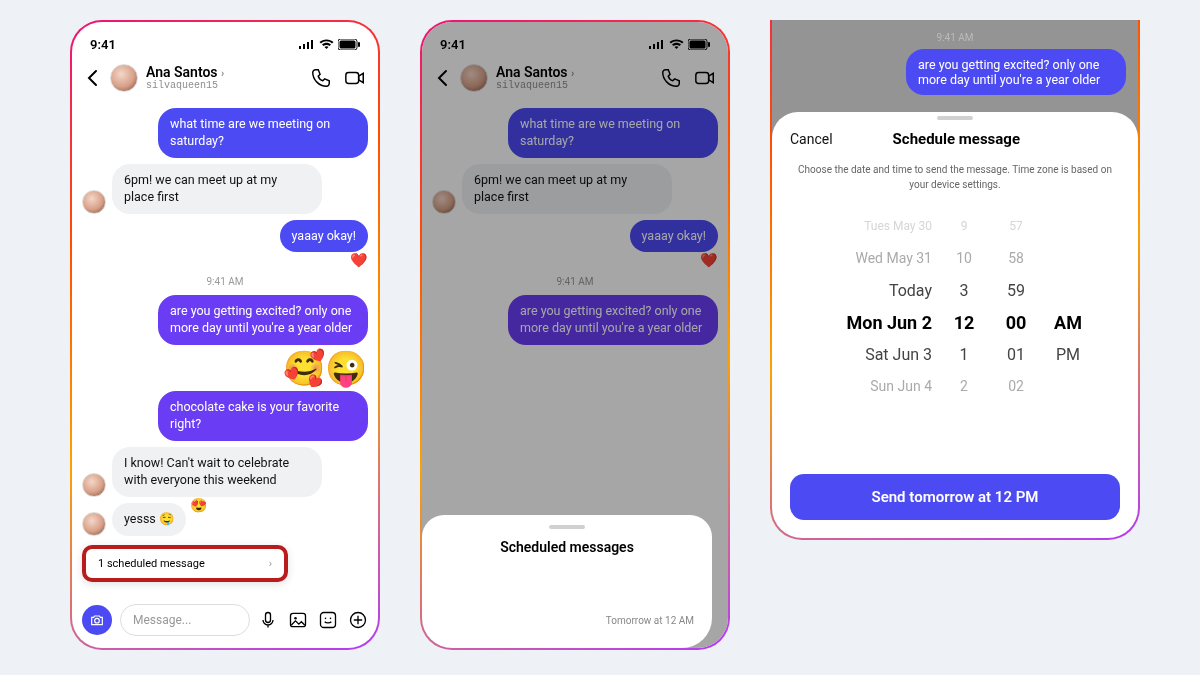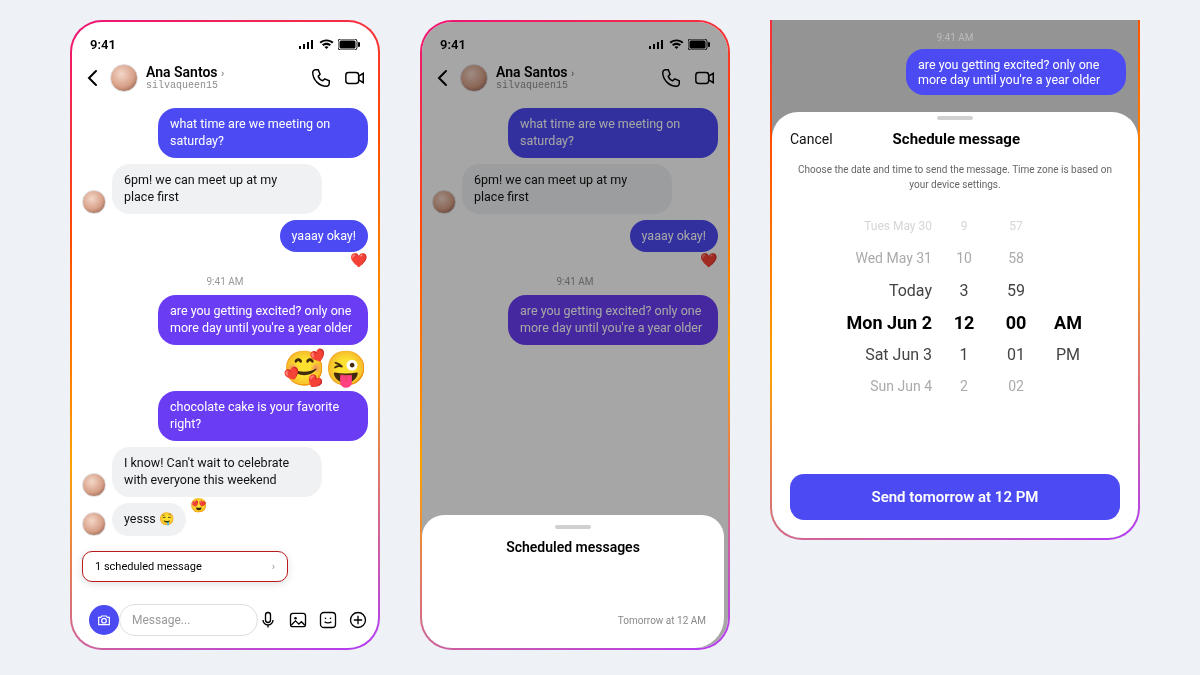--- a/index.html
+++ b/index.html
@@ -87,53 +87,53 @@
   .timestamp { text-align:center; font-size:10px; color:#999; margin: 8px 0; }
   .reaction { font-size: 14px; margin-top:-6px; margin-left: 4px; }
   .sticker-row { display:flex; justify-content:flex-end; margin:4px 0;}
   .sticker { font-size: 34px; line-height:1; }
 
   
   .banner {
     position: absolute;
     left: 10px; right: 90px; bottom: 66px;
     background: #fff;
-    border: 1px solid #b91c1c;
+    border: 4px solid #b91c1c;
     box-shadow: 0 2px 8px rgba(0,0,0,0.12);
     border-radius: 10px;
     padding: 8px 12px;
     font-size: 11px;
     display:flex; align-items:center; justify-content:space-between;
   }
   .chev { color:#999; font-size:11px; }
 
   
   .composer {
-    display:flex; align-items:center; 
-    padding: 8px 10px 12px 17px;
+    display:flex; align-items:center; gap:8px;
+    padding: 8px 10px 12px 10px;
   }
   .cam-btn {
     width: 30px; height:30px; border-radius:50%;
     background:#4c4bf3; display:flex; align-items:center; justify-content:center;
   }
   .input {
     flex:1; height:32px; border-radius:18px; border:1px solid #ddd;
     padding: 0 12px; font-size:12px; color:#999;
     display:flex; align-items:center;
   }
   .comp-icons { display:flex; gap:10px; }
   .comp-icon { width:20px; height:20px; }
 
   
   .dim {
     position:absolute; inset:0; background: rgba(0,0,0,0.35);
     border-radius: 30px;
   }
   .sheet {
-    position:absolute; bottom:0; left:0; right:4px;
+    position:absolute; bottom:0; left:0; right:16px;
     background:#fff; border-radius: 22px 22px 30px 30px;
     padding: 10px 14px 18px 14px;
   }
   .grabber { width:36px; height:4px; background:#d0d0d0; border-radius:3px; margin: 0 auto 10px auto; }
   .sheet-title { text-align:center; font-weight:600; font-size:14px; margin-bottom: 60px;}
   .sched-time { text-align:right; font-size:10px; color:#888; margin-bottom:4px; padding-right:4px; }
   .sched-bubble {
     background: #8a2fe2; color:#fff; border-radius: 18px;
     padding: 10px 14px; font-size: 12.5px; line-height:1.45;
     margin-left: 40px;

